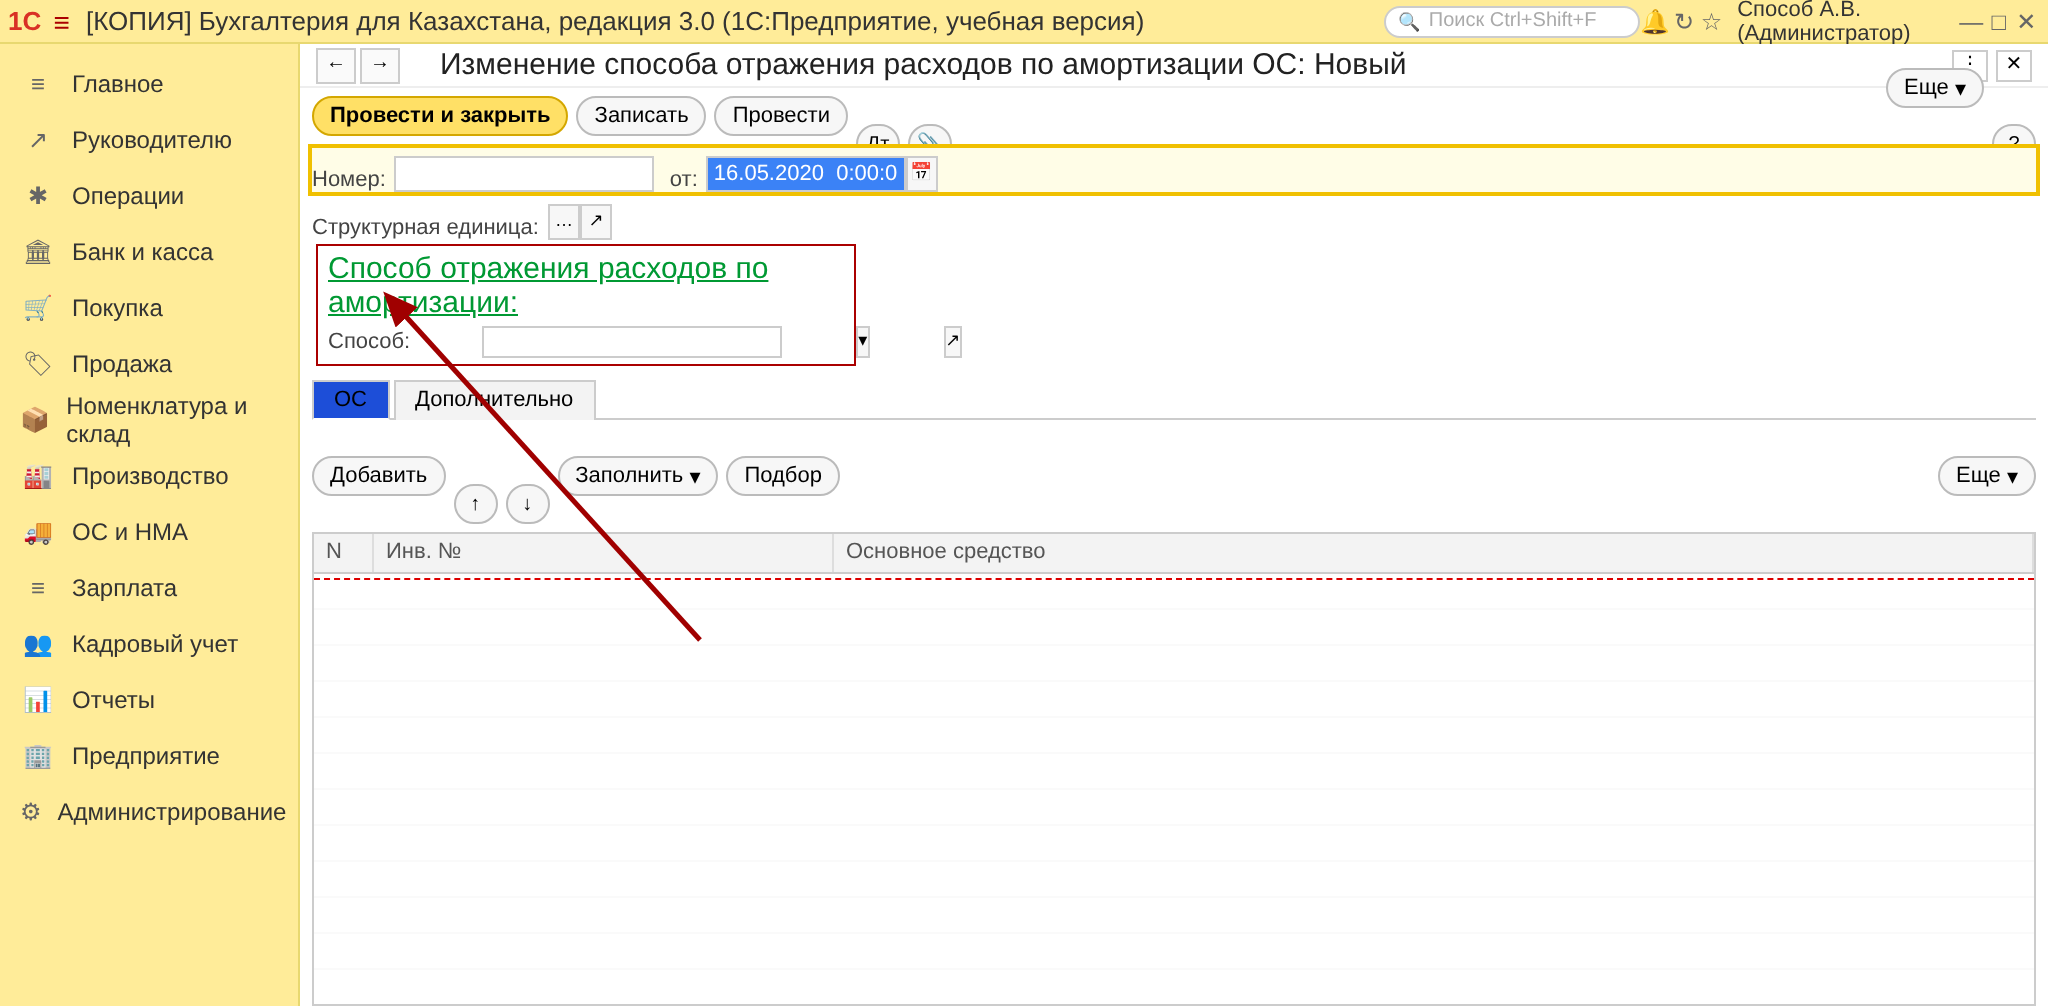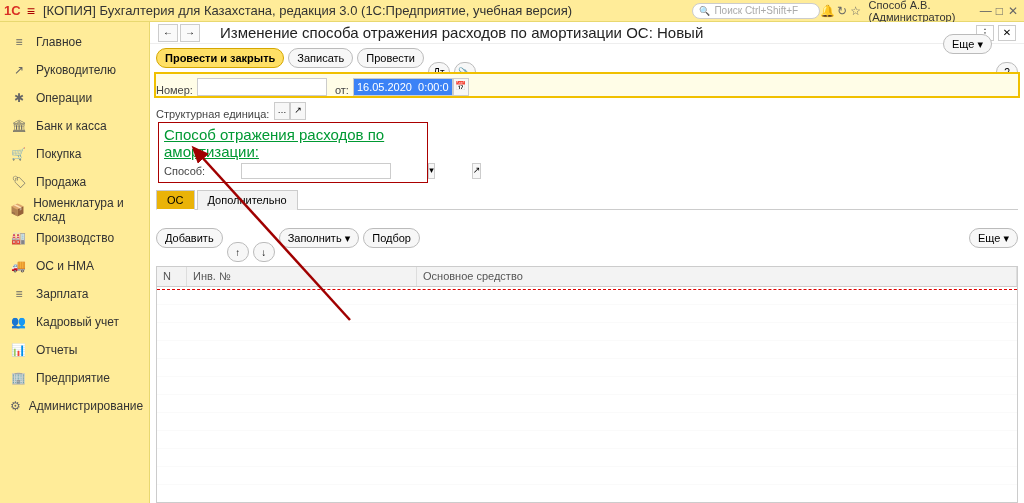--- a/index.html
+++ b/index.html
@@ -44,21 +44,21 @@
 
 .red-box { border: 1.5px solid #a00; margin: 2px 2px 4px 2px; padding: 3px 5px; width: 270px; }
 .red-box .green-label { color: #009933; font-size: 15px; text-decoration: underline; }
 .red-box .sub-row { display: flex; align-items: center; margin-top: 3px; gap: 36px; }
 .red-box .sub-row label { color: #444; font-size: 11px; width: 48px; }
 .red-box .sub-row .text-input { height: 16px; border: 1px solid #ccc; width: 150px; }
 .red-box .sub-row .ibtn { width: 16px; height: 16px; border: 1px solid #ccc; background: #f7f7f7; font-size: 9px; text-align: center; line-height: 12px; margin-left: 1px; }
 
 .tabs { display: flex; border-bottom: 1px solid #ccc; margin: 0 6px; }
 .tab { padding: 3px 10px; border: 1px solid #ccc; border-bottom: none; margin-right: 2px; font-size: 11px; background: #f3f3f3; cursor: pointer; position: relative; top: 1px; }
-.tab.active { background: #eab308; border-bottom: 1px solid #fff; }
+.tab.active { background: #1d4ed8; border-bottom: 1px solid #fff; }
 
 .tablebar { display: flex; align-items: center; padding: 4px 6px; gap: 4px; }
 .tablebar .right { margin-left: auto; }
 
 .table-wrap { margin: 0 6px; border: 1px solid #ccc; height: 300px; overflow: hidden; position: relative; }
 .table-head { display: flex; height: 20px; background: #f3f3f3; border-bottom: 1px solid #ccc; font-size: 11px; color: #555; }
 .table-head .th { border-right: 1px solid #ddd; padding: 3px 6px; }
 .table-head .th.n { width: 30px; }
 .table-head .th.inv { width: 230px; }
 .table-head .th.os { flex: 1; }

